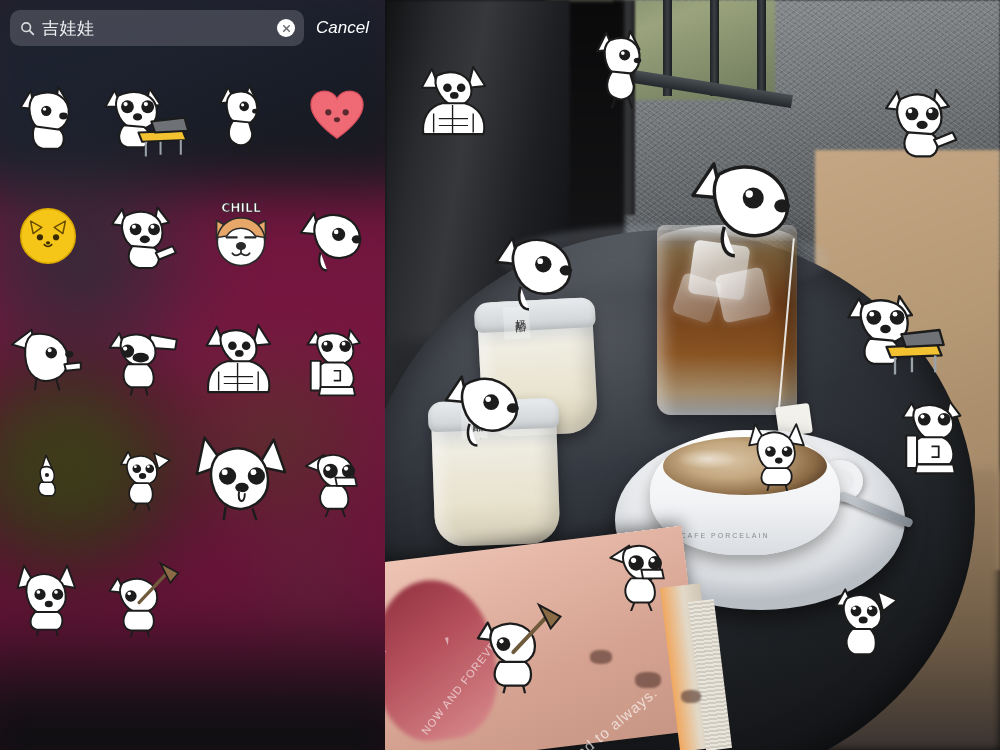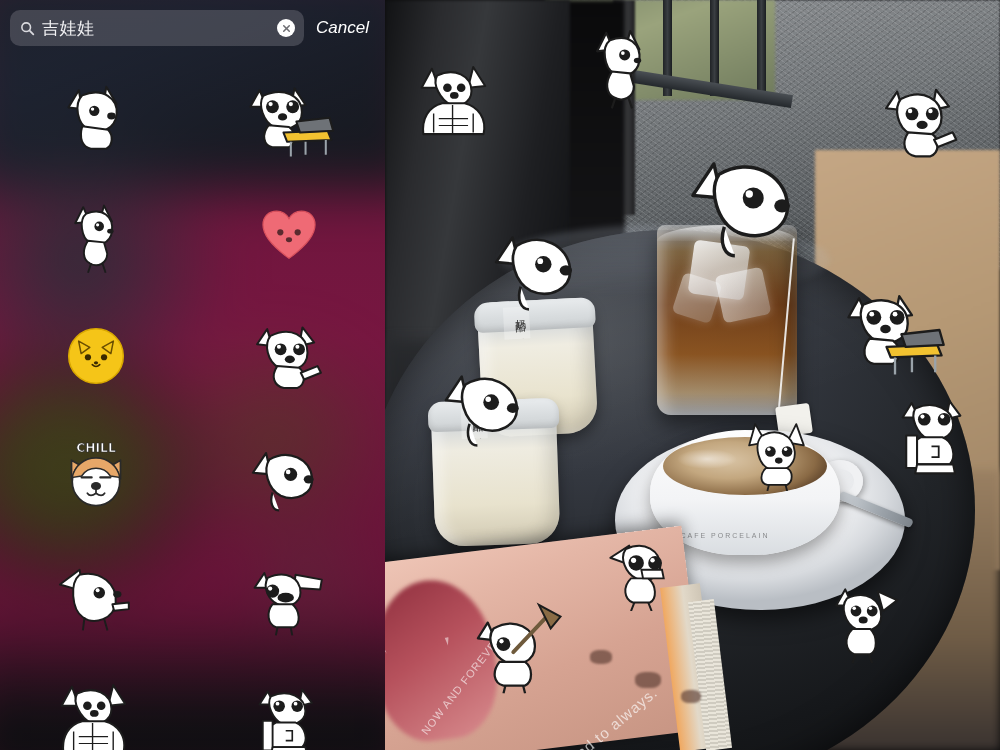--- a/index.html
+++ b/index.html
@@ -62,21 +62,21 @@
   .clear-btn svg { display:block; }
   .cancel-btn {
     color: #ffffff; font-size: 17px; white-space: nowrap; cursor: pointer;
     padding: 4px 2px;
     font-style: italic;
   }
 
   
   .sticker-grid {
     position: absolute; left: 0; top: 56px; width: 385px; height: 694px;
-    display: grid; grid-template-columns: repeat(2, 1fr);
+    display: grid; grid-template-columns: repeat(4, 1fr);
     grid-auto-rows: 120px;
     align-items: center; justify-items: center;
   }
   .sticker-cell {
     width: 100%; height: 120px;
     display: flex; align-items: center; justify-content: center;
     cursor: pointer;
   }
   .sticker-cell svg { display: block; }
 

